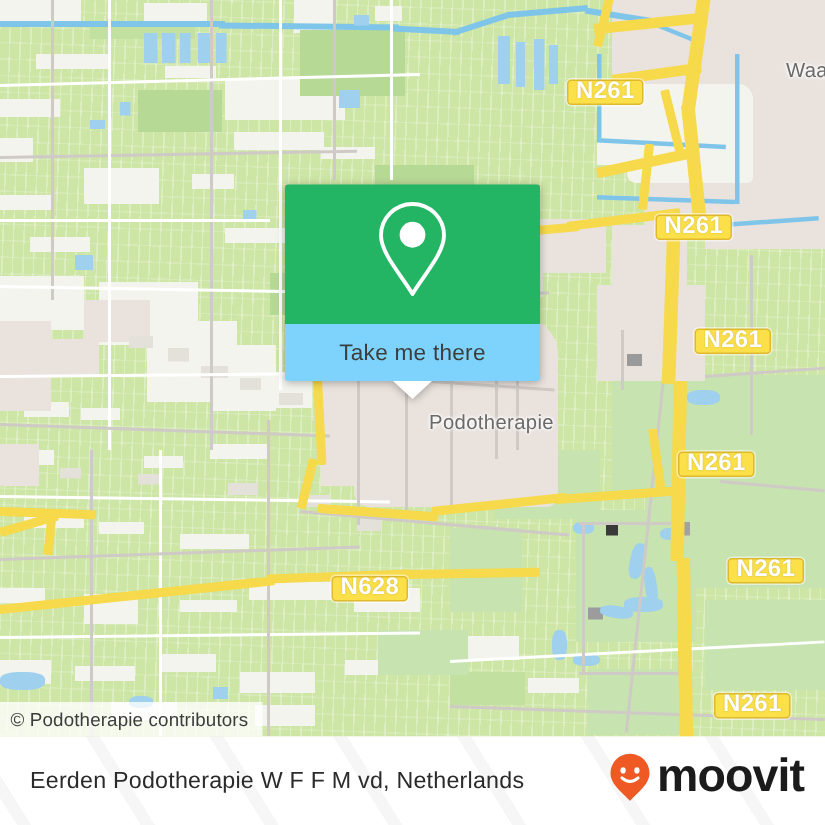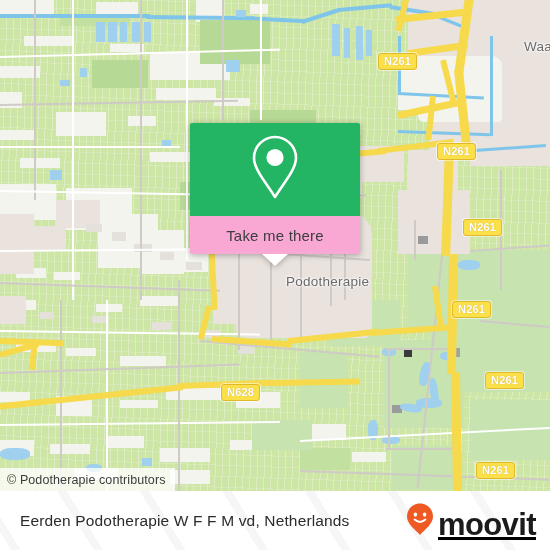--- a/index.html
+++ b/index.html
@@ -37,21 +37,21 @@
 
   
   .rd{position:absolute;background:#ffffff;}
   .rd.grey{background:#cfcac6;}
   .hw{position:absolute;background:#f7d94c;border-radius:1px;}
   .canal{position:absolute;background:#7fc5ea;}
 
   
   .shield{
     position:absolute;background:#fbe04a;border:1.5px solid #e0b92c;
-    border-radius:3px;color:#ffffff;font-size:11px;font-weight:bold;
+    border-radius:3px;color:#ffffff;font-size:16px;font-weight:bold;
     letter-spacing:.2px;padding:1px 5px 2px;line-height:12px;
     text-shadow:0 0 1px rgba(120,95,10,.45);
     box-shadow:0 0 0 1px rgba(255,255,255,.5);
     white-space:nowrap;
   }
 
   
   .place{
     position:absolute;color:#6a6a6a;font-size:13.5px;
     letter-spacing:.25px;white-space:nowrap;
@@ -61,21 +61,21 @@
   
   #popup{
     position:absolute;left:190px;top:123px;width:170px;
     filter:drop-shadow(0 1px 3px rgba(0,0,0,.30));
   }
   #popup-head{
     height:93px;background:#23b563;border-radius:2px 2px 0 0;
     display:flex;align-items:center;justify-content:center;
   }
   #popup-body{
-    height:38px;background:#f9a8d4;border-radius:0 0 2px 2px;
+    height:38px;background:#7dd3fc;border-radius:0 0 2px 2px;
     display:flex;align-items:center;justify-content:center;
   }
   #popup-label{font-size:15px;color:#3d3d3d;letter-spacing:.2px;}
   #popup-tail{
     position:absolute;left:50%;top:131px;transform:translateX(-50%);
     width:0;height:0;border-left:13px solid transparent;
     border-right:13px solid transparent;border-top:12px solid #ffffff;
   }
 
   
@@ -98,21 +98,21 @@
       rgba(0,0,0,0) 0 26px,
       rgba(0,0,0,.035) 26px 34px,
       rgba(0,0,0,0) 34px 70px);
     pointer-events:none;
   }
   #footer-inner{
     position:relative;height:59px;display:flex;align-items:center;
     justify-content:space-between;padding:0 14px 0 20px;
   }
   #caption{font-size:15.5px;color:#2b2b2b;letter-spacing:.15px;}
-  #brand{display:flex;align-items:flex-end;gap:3px;text-decoration:underline;}
+  #brand{display:flex;align-items:flex-start;gap:3px;}
   #brand-word{
     font-size:31px;font-weight:bold;color:#1b1b1b;letter-spacing:-.6px;
     line-height:31px;
   }
 </style>
 </head>
 <body>
 
 <div id="app">
 

